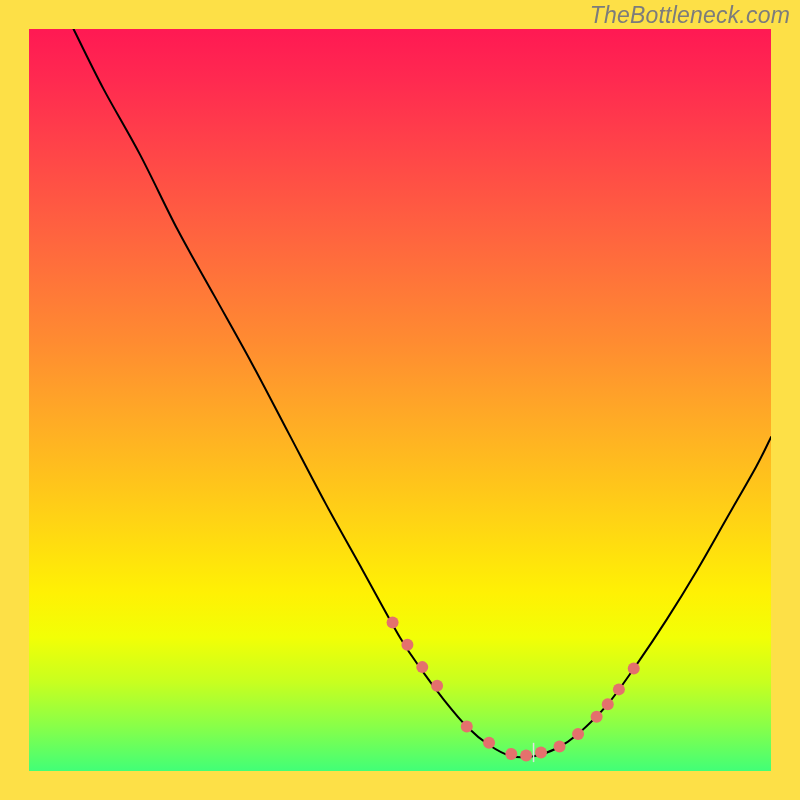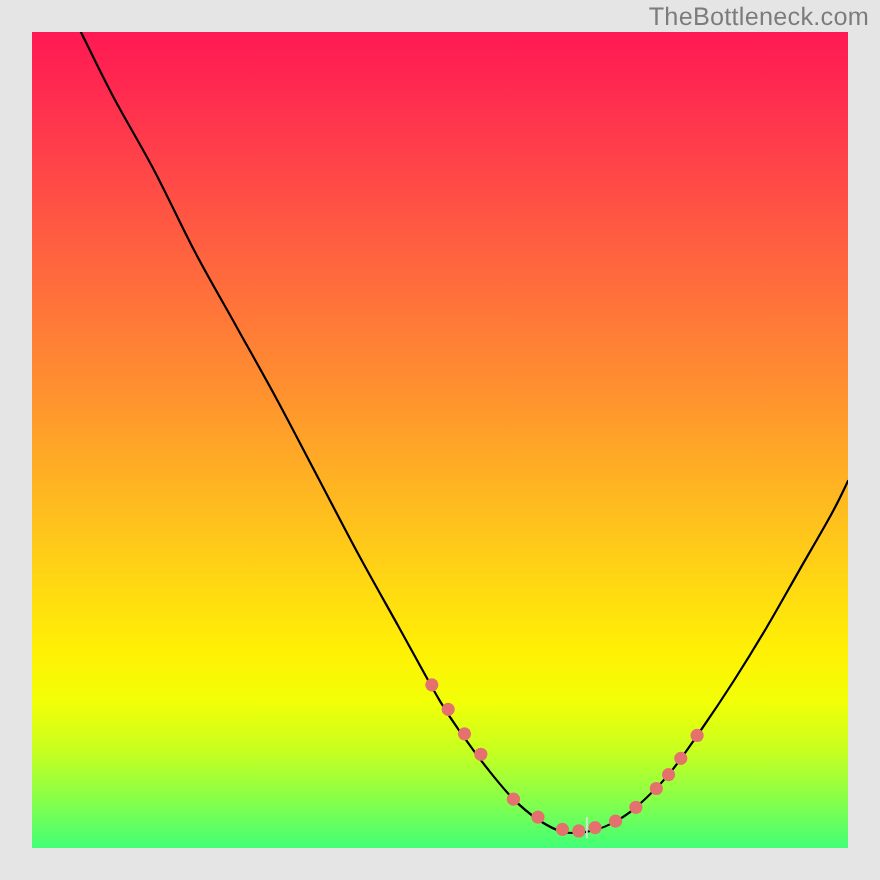--- a/index.html
+++ b/index.html
@@ -7,21 +7,22 @@
     padding: 0;
     width: 800px;
     height: 800px;
     background: #000;
     overflow: hidden;
   }
   .outer {
     position: relative;
     width: 800px;
     height: 800px;
-    background: #e5e5e5;
+    background: #fde047;
+    font-style: italic;
   }
   .watermark {
     position: absolute;
     top: 2px;
     right: 10px;
     color: #7c7c7c;
     font-family: Arial, Helvetica, sans-serif;
     font-size: 23px;
     letter-spacing: 0.2px;
     z-index: 50;

